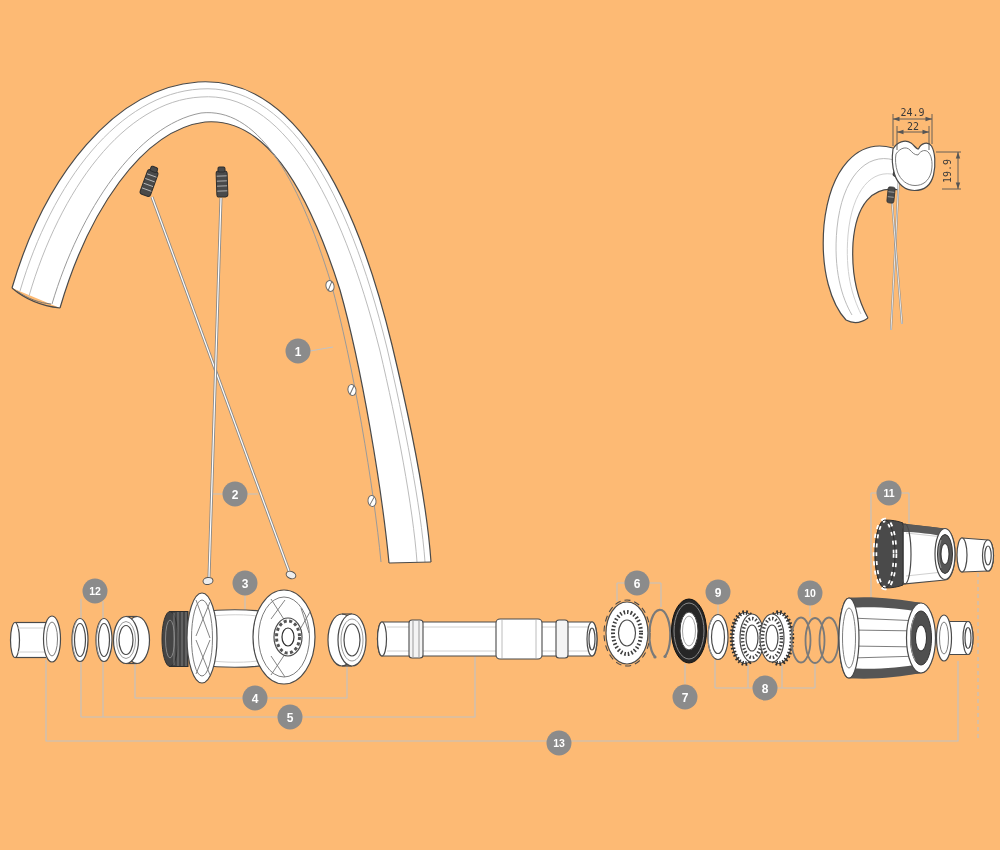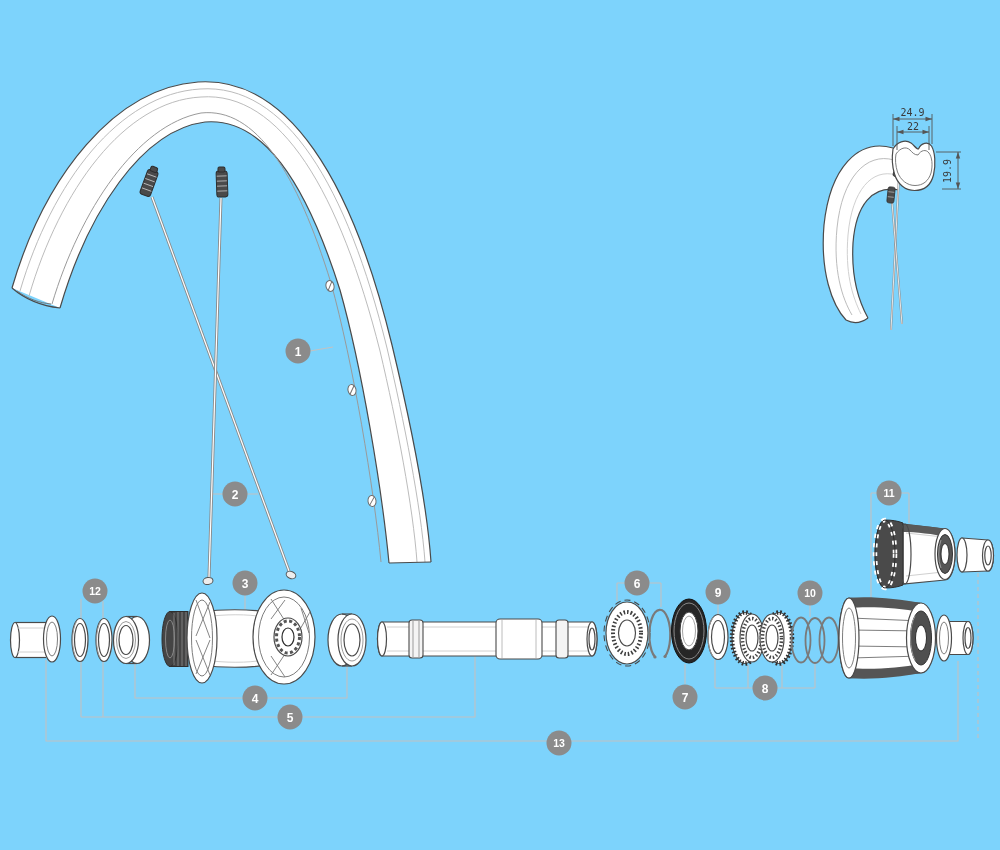--- a/index.html
+++ b/index.html
@@ -1,16 +1,16 @@
 <!DOCTYPE html>
 <html><head>
 <meta charset="utf-8">
 <style>
   html,body{margin:0;padding:0;background:#ffffff;}
-  .canvas{position:relative;width:1000px;height:850px;background:#7dd3fc;overflow:hidden;
+  .canvas{position:relative;width:1000px;height:850px;background:#fdba74;overflow:hidden;
           font-family:"Liberation Sans",sans-serif;}
   svg{display:block;}
   
   .ol   {stroke:#4a4a4a;stroke-width:1.2;fill:#ffffff;}
   .oln  {stroke:#4a4a4a;stroke-width:1.2;fill:none;}
   .thin {stroke:#6e6e6e;stroke-width:0.9;fill:none;}
   .lt   {stroke:#bcbcbc;stroke-width:1;fill:none;}
   .lt2  {stroke:#d0d0d0;stroke-width:1;fill:none;}
   .shade{stroke:#9a9a9a;stroke-width:1;fill:none;}
   .cl   {stroke:#c2c2c2;stroke-width:1.1;fill:none;}   

